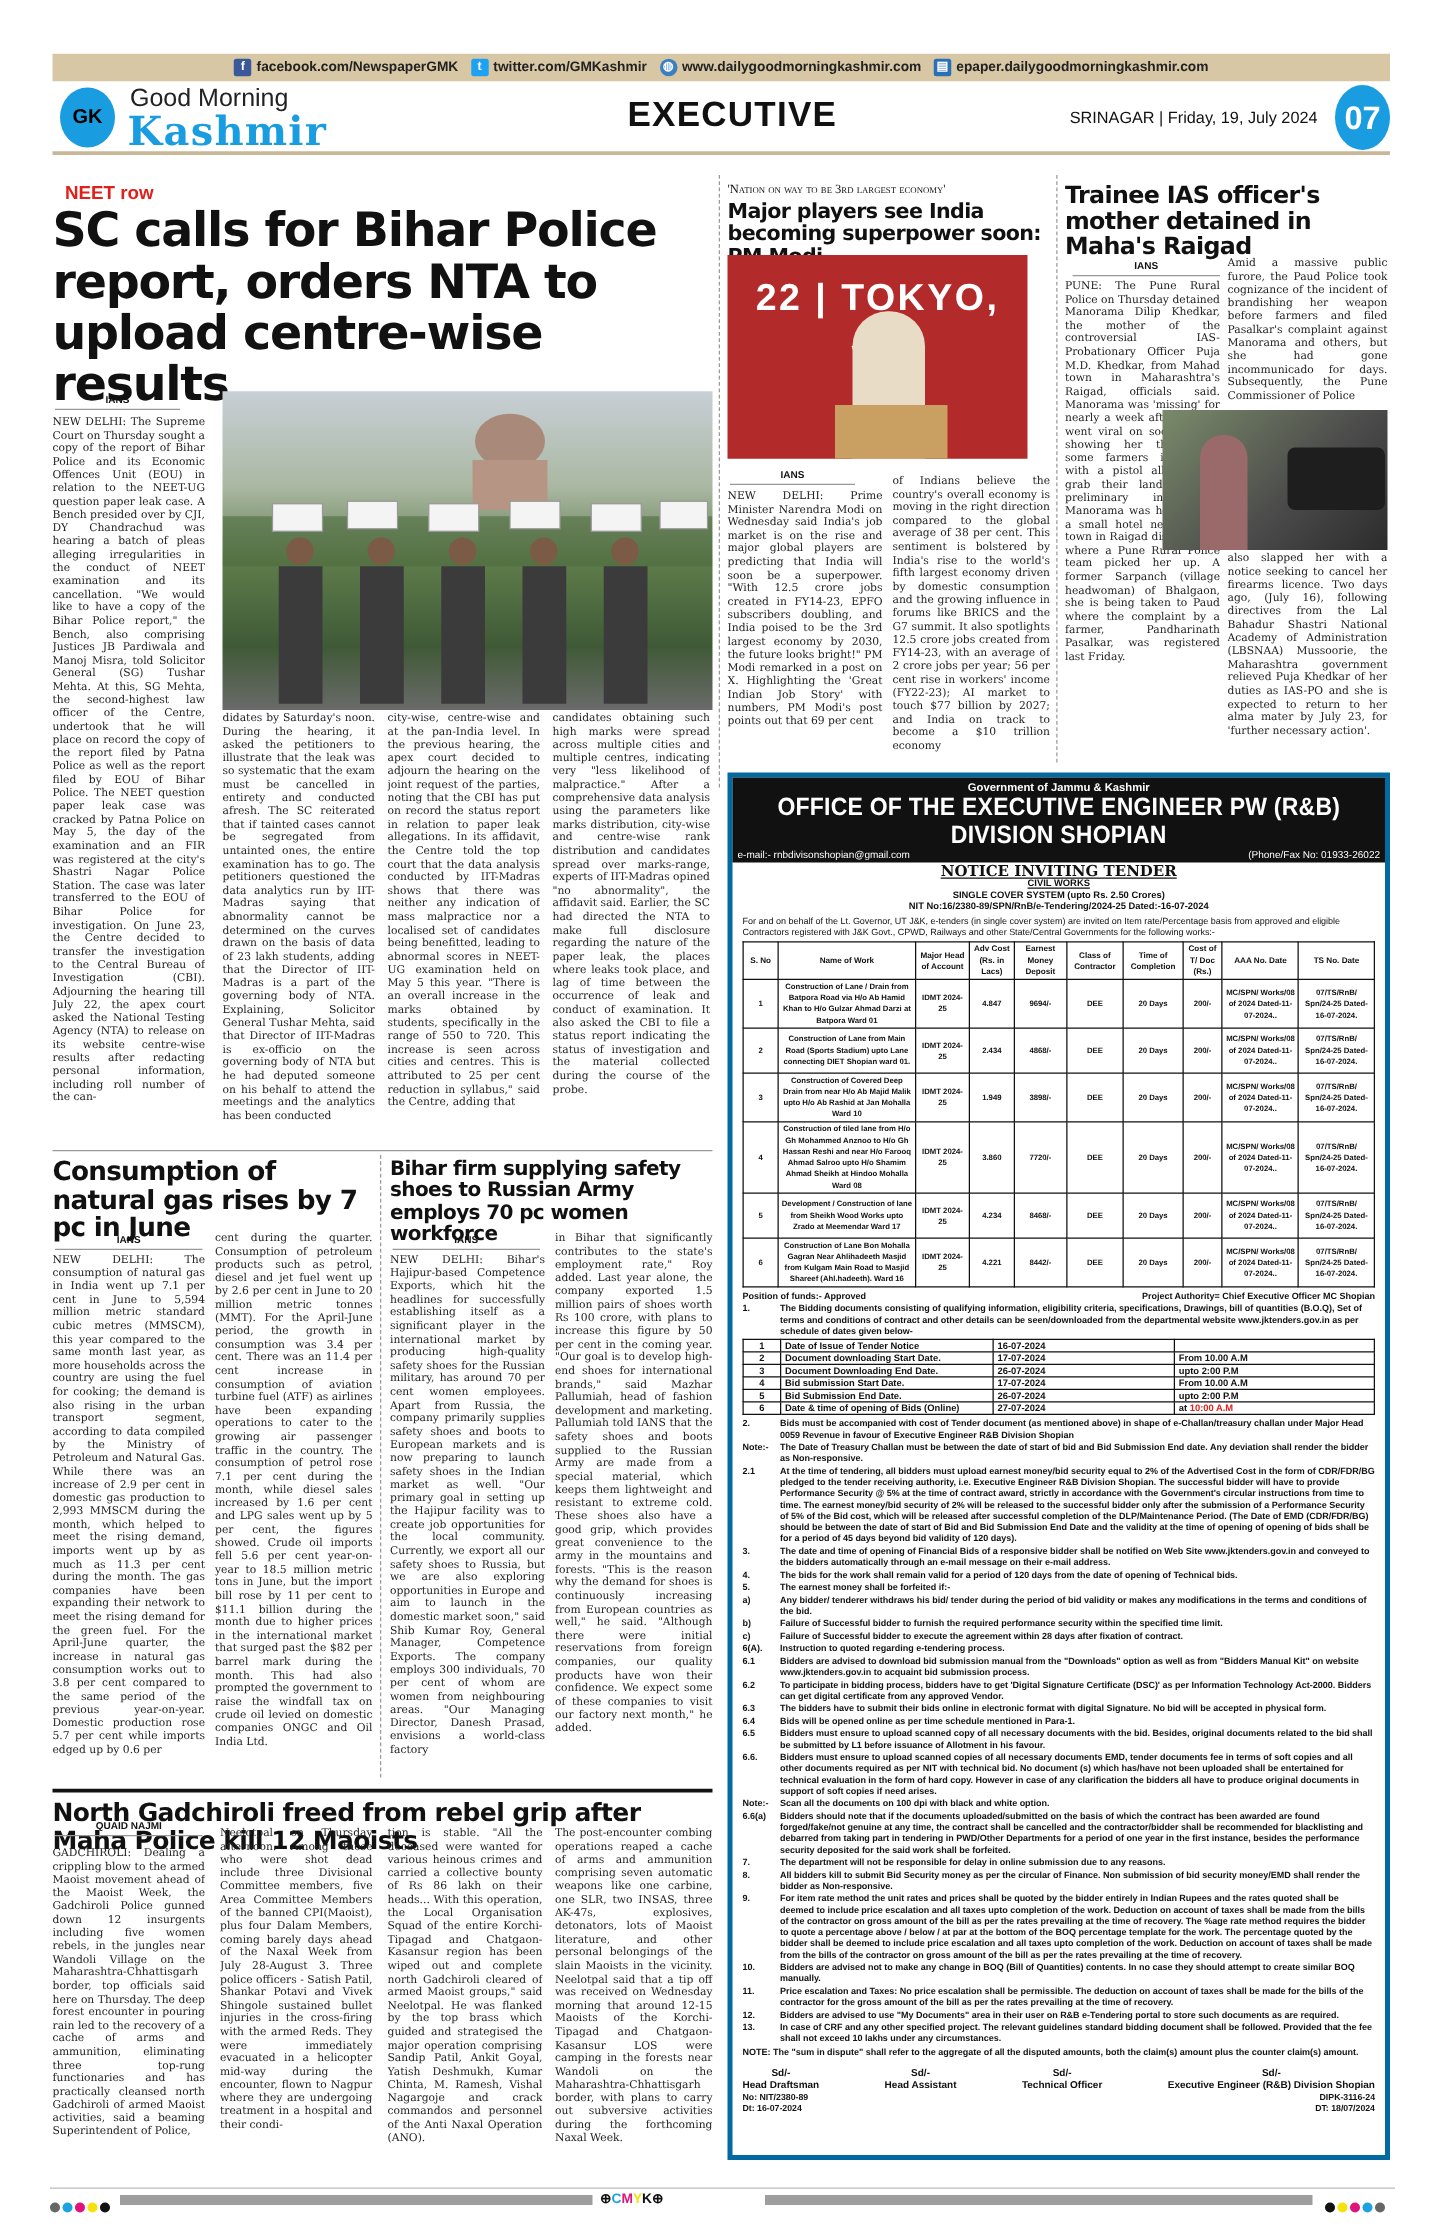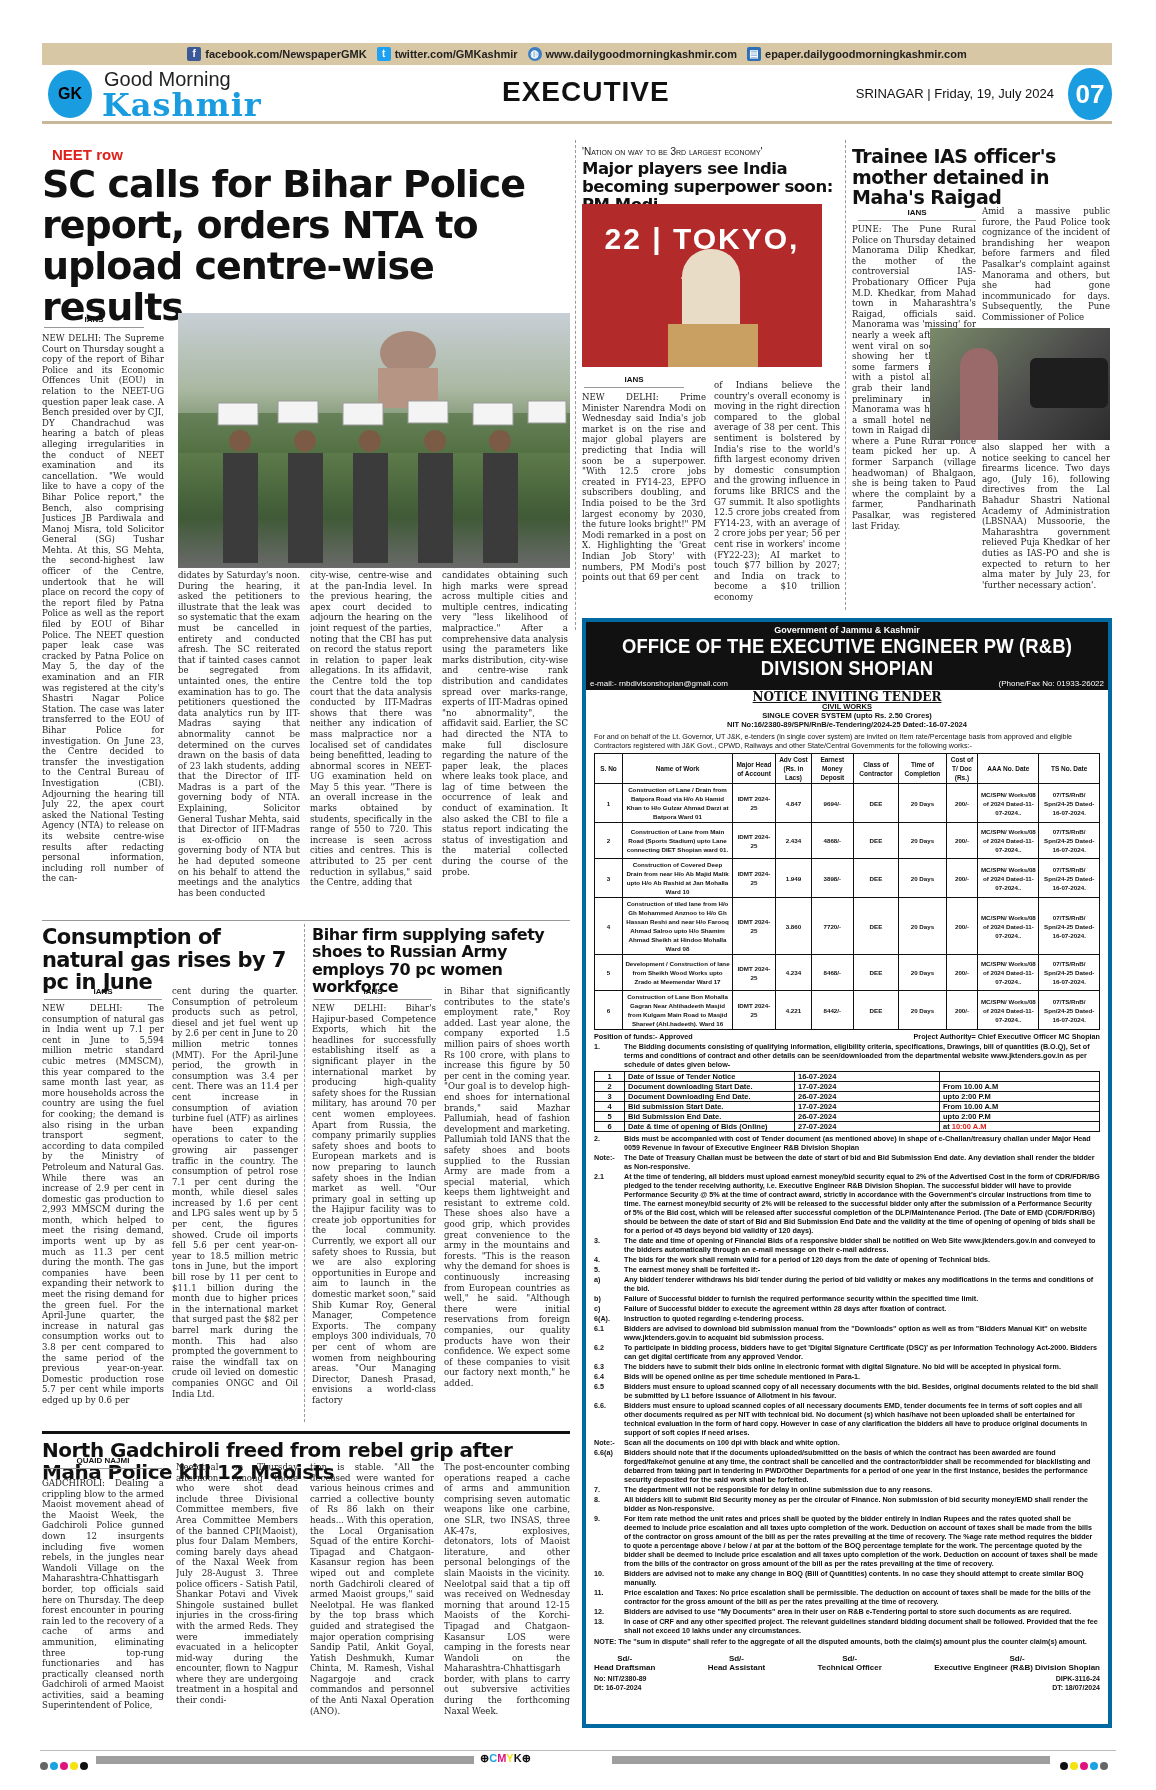--- a/index.html
+++ b/index.html
@@ -107,21 +107,21 @@
       </g>
   </svg>
 </div>
 <div class="col" style="left:178px;top:570px;width:122px;height:348px">didates by Saturday's noon. During the hearing, it asked the petitioners to illustrate that the leak was so systematic that the exam must be cancelled in entirety and conducted afresh. The SC reiterated that if tainted cases cannot be segregated from untainted ones, the entire examination has to go. The petitioners questioned the data analytics run by IIT-Madras saying that abnormality cannot be determined on the curves drawn on the basis of data of 23 lakh students, adding that the Director of IIT-Madras is a part of the governing body of NTA. Explaining, Solicitor General Tushar Mehta, said that Director of IIT-Madras is ex-officio on the governing body of NTA but he had deputed someone on his behalf to attend the meetings and the analytics has been conducted</div>
 <div class="col" style="left:310px;top:570px;width:122px;height:348px">city-wise, centre-wise and at the pan-India level. In the previous hearing, the apex court decided to adjourn the hearing on the joint request of the parties, noting that the CBI has put on record the status report in relation to paper leak allegations. In its affidavit, the Centre told the top court that the data analysis conducted by IIT-Madras shows that there was neither any indication of mass malpractice nor a localised set of candidates being benefitted, leading to abnormal scores in NEET-UG examination held on May 5 this year. "There is an overall increase in the marks obtained by students, specifically in the range of 550 to 720. This increase is seen across cities and centres. This is attributed to 25 per cent reduction in syllabus," said the Centre, adding that</div>
 <div class="col" style="left:442px;top:570px;width:126px;height:348px">candidates obtaining such high marks were spread across multiple cities and multiple centres, indicating very "less likelihood of malpractice." After a comprehensive data analysis using the parameters like marks distribution, city-wise and centre-wise rank distribution and candidates spread over marks-range, experts of IIT-Madras opined "no abnormality", the affidavit said. Earlier, the SC had directed the NTA to make full disclosure regarding the nature of the paper leak, the places where leaks took place, and lag of time between the occurrence of leak and conduct of examination. It also asked the CBI to file a status report indicating the status of investigation and the material collected during the course of the probe.</div>
 
 <div class="vrule" style="left:575px;top:140px;height:490px"></div>
 <div class="vrule" style="left:845px;top:140px;height:470px"></div>
 
-<div class="kicker" style="left:582px;top:146px;font-size:10px;color:#111;font-family:Liberation Sans, sans-serif;font-variant:small-caps;font-weight:normal">'Nation on way to be 3rd largest economy'</div>
+<div class="kicker" style="left:582px;top:146px;font-size:10px;color:#111;font-family:Liberation Serif, serif;font-variant:small-caps;font-weight:normal">'Nation on way to be 3rd largest economy'</div>
 <div class="hl" style="left:582px;top:160px;width:262px;font-size:16.5px;letter-spacing:-0.5px">Major players see India becoming superpower soon: PM Modi</div>
 <div class="photo" style="left:582px;top:204px;width:240px;height:163px;background:#b32a2a">
   <div style="position:absolute;left:0;top:18px;width:100%;text-align:center;font-family:'Liberation Sans',sans-serif;font-weight:bold;font-size:30px;color:#fff;letter-spacing:2px">22 | TOKYO, JA</div>
   <div style="position:absolute;left:100px;top:45px;width:58px;height:118px;background:#e8dcc7;border-radius:28px 28px 0 0"></div>
   <div style="position:absolute;left:86px;top:120px;width:90px;height:43px;background:#c9a061"></div>
 </div>
 <div class="byline" style="left:584px;top:375px;width:100px">IANS</div>
 <div class="col" style="left:582px;top:392px;width:124px;height:218px">NEW DELHI: Prime Minister Narendra Modi on Wednesday said India's job market is on the rise and major global players are predicting that India will soon be a superpower. "With 12.5 crore jobs created in FY14-23, EPFO subscribers doubling, and India poised to be the 3rd largest economy by 2030, the future looks bright!" PM Modi remarked in a post on X. Highlighting the 'Great Indian Job Story' with numbers, PM Modi's post points out that 69 per cent</div>
 <div class="col" style="left:714px;top:380px;width:126px;height:230px">of Indians believe the country's overall economy is moving in the right direction compared to the global average of 38 per cent. This sentiment is bolstered by India's rise to the world's fifth largest economy driven by domestic consumption and the growing influence in forums like BRICS and the G7 summit. It also spotlights 12.5 crore jobs created from FY14-23, with an average of 2 crore jobs per year; 56 per cent rise in workers' income (FY22-23); AI market to touch $77 billion by 2027; and India on track to become a $10 trillion economy</div>
 

